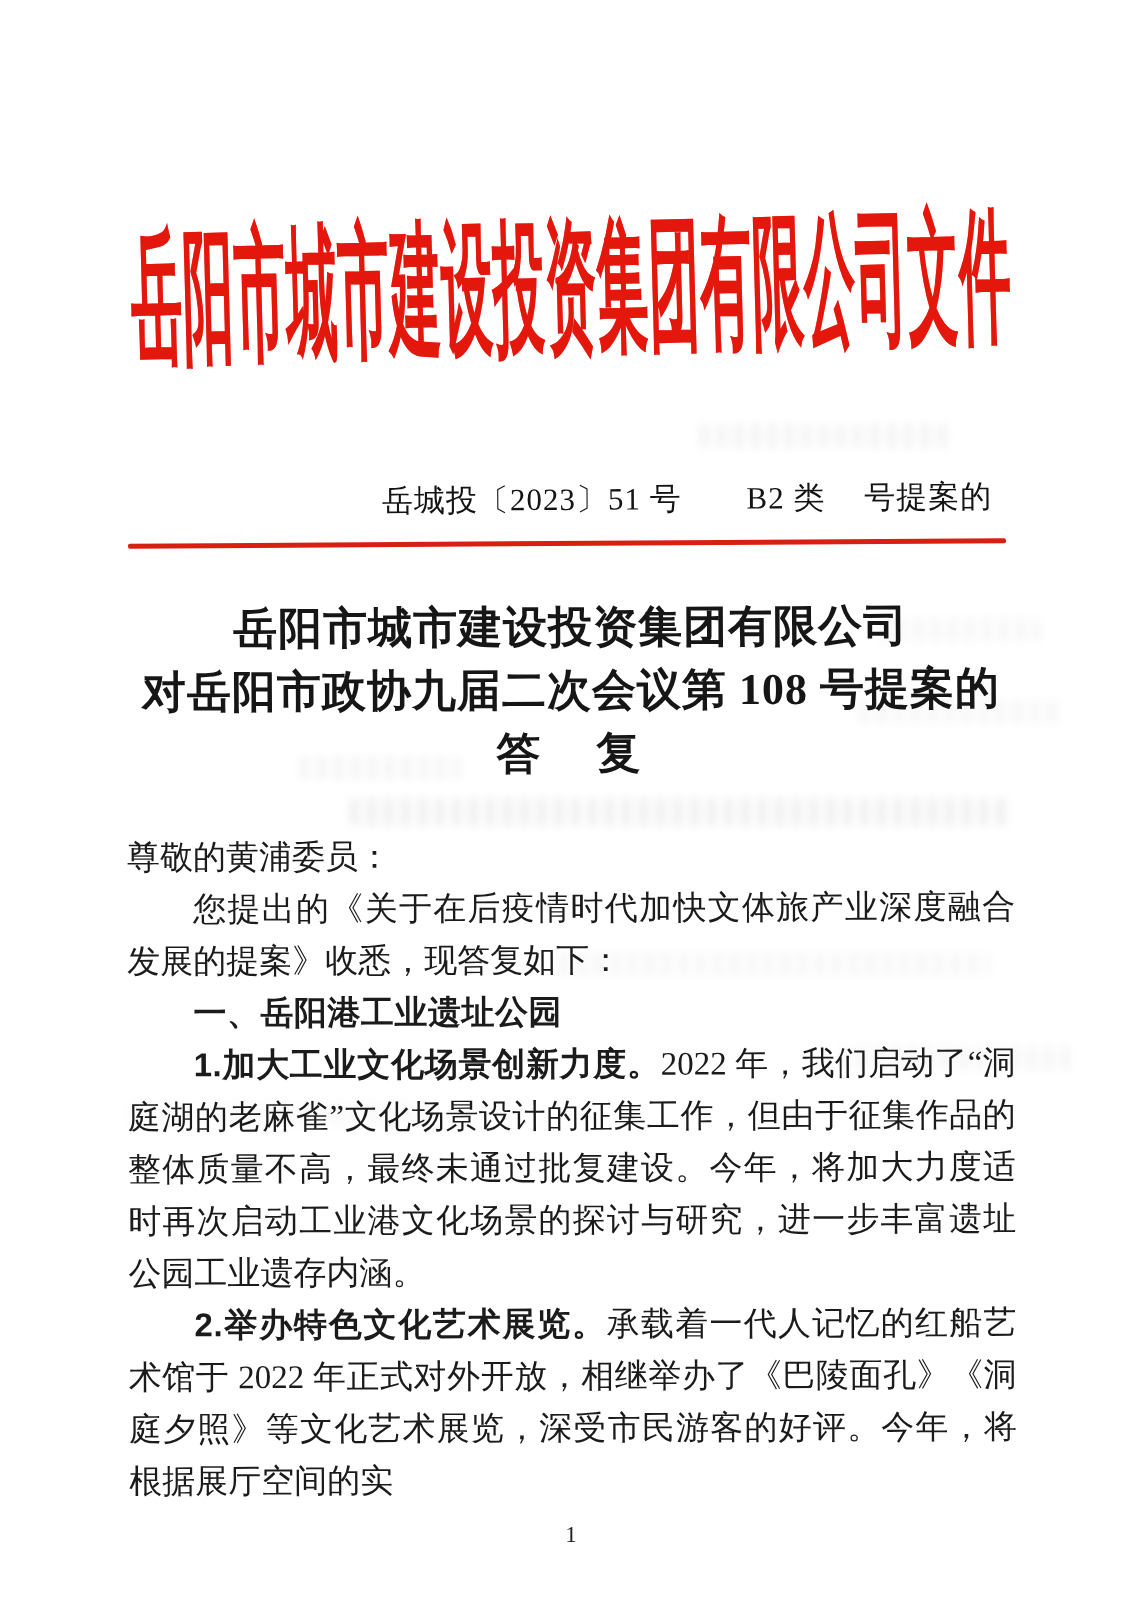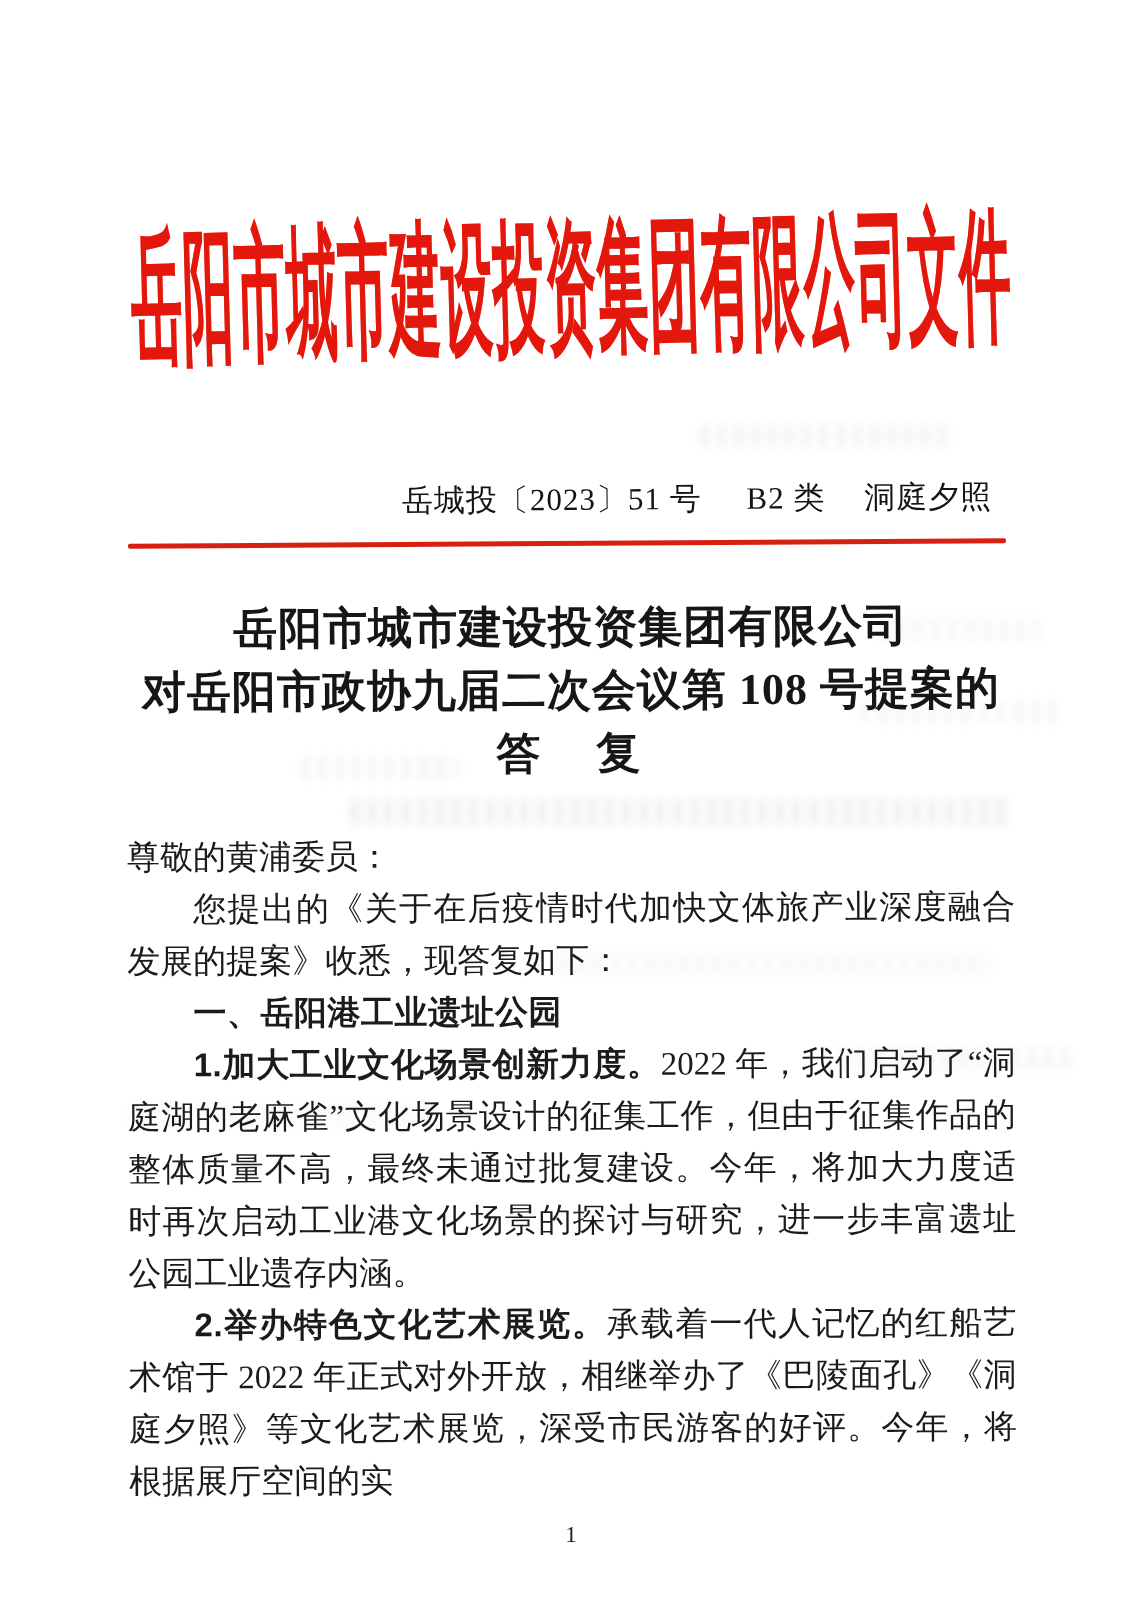--- a/index.html
+++ b/index.html
@@ -36,21 +36,21 @@
   .ref-line {
     position: absolute;
     top: 478px;
     right: 150px;
     font-size: 31px;
     color: #141414;
     white-space: nowrap;
     transform: rotate(-0.4deg);
     letter-spacing: 1px;
   }
-  .ref-line .doc-class   { margin-left: 36px; }
+  .ref-line .doc-class   { margin-left: 56px; }
   .ref-line .doc-public  { margin-left: 30px; }
 
   
   .red-rule {
     position: absolute;
     top: 541px;
     left: 128px;
     width: 878px;
     height: 5px;
     background: #d71f12;
@@ -142,21 +142,21 @@
   <div class="ghost g5"></div>
   <div class="ghost g6"></div>
   <div class="ghost g7"></div>
   <div class="ghost g8"></div>
 
   <div class="letterhead">岳阳市城市建设投资集团有限公司文件</div>
 
   <div class="ref-line">
     <span>岳城投〔2023〕51 号</span>
     <span class="doc-class">B2 类</span>
-    <span class="doc-public">洞庭夕照</span>
+    <span class="doc-public">号提案的</span>
   </div>
 
   <div class="red-rule"></div>
 
   <div class="title-block">
     <div>岳阳市城市建设投资集团有限公司</div>
     <div>对岳阳市政协九届二次会议第 108 号提案的</div>
     <div class="title-last">答　复</div>
   </div>
 

